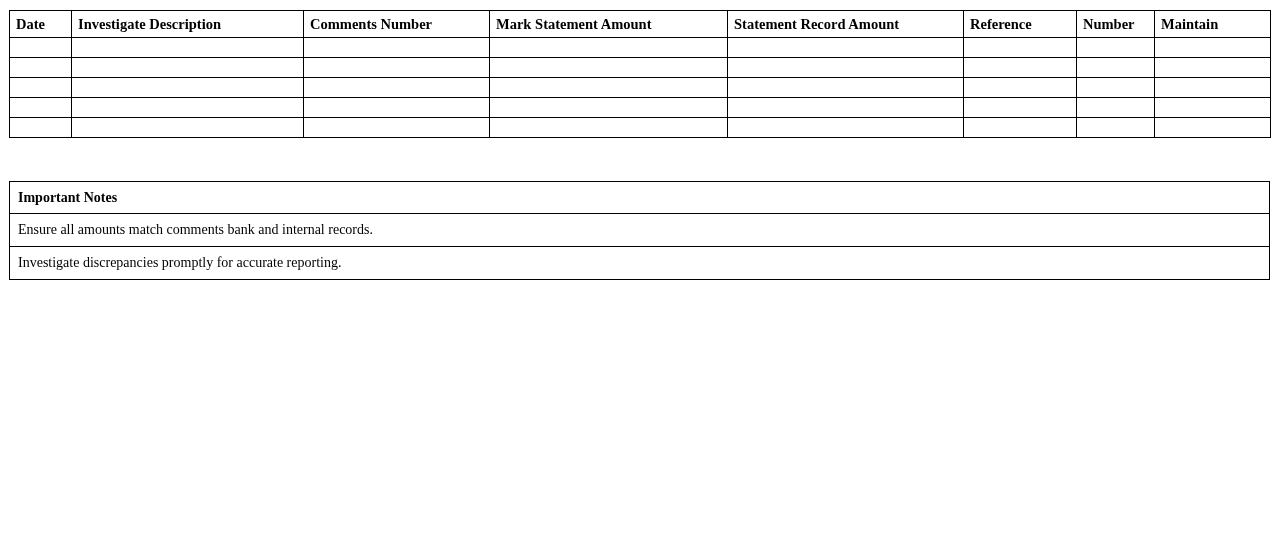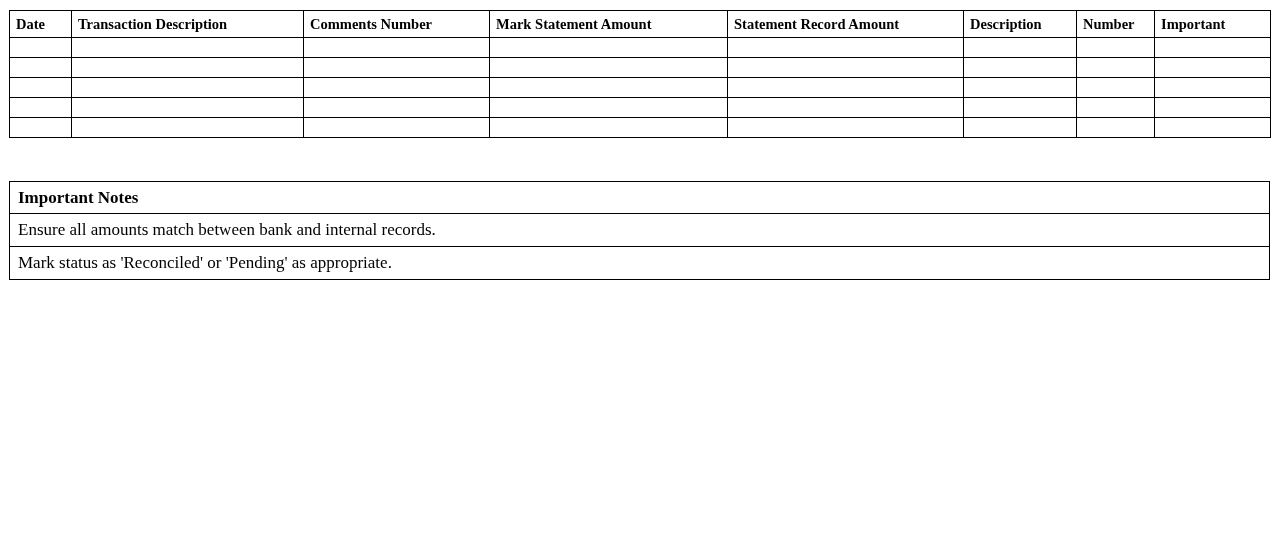--- a/index.html
+++ b/index.html
@@ -62,21 +62,21 @@
   .c-comments    { width: 116px; }
 
   
   table.notes {
     position: absolute;
     left: 9px;
     top: 181px;
     width: 1261px;
     border-collapse: collapse;
     table-layout: fixed;
-    font-size: 17px;
+    font-size: 14px;
   }
   table.notes td,
   table.notes th {
     border: 1px solid #000000;
     padding: 0 8px;
     text-align: left;
     vertical-align: middle;
     height: 32px;
     font-weight: normal;
   }
@@ -97,27 +97,27 @@
       <col class="c-ref">
       <col class="c-bank">
       <col class="c-internal">
       <col class="c-diff">
       <col class="c-status">
       <col class="c-comments">
     </colgroup>
     <thead>
       <tr>
         <th>Date</th>
-        <th>Transaction Description</th>
+        <th>Investigate Description</th>
         <th>Comments Number</th>
         <th>Mark Statement Amount</th>
         <th>Statement Record Amount</th>
-        <th>Description</th>
+        <th>Reference</th>
         <th>Number</th>
-        <th>Important</th>
+        <th>Maintain</th>
       </tr>
     </thead>
     <tbody>
       <tr>
         <td></td>
         <td></td>
         <td></td>
         <td></td>
         <td></td>
         <td></td>
@@ -168,21 +168,21 @@
   </table>
 
   <table class="notes">
     <thead>
       <tr>
         <th>Important Notes</th>
       </tr>
     </thead>
     <tbody>
       <tr>
-        <td>Ensure all amounts match between bank and internal records.</td>
+        <td>Ensure all amounts match comments bank and internal records.</td>
       </tr>
       <tr>
-        <td>Mark status as 'Reconciled' or 'Pending' as appropriate.</td>
+        <td>Investigate discrepancies promptly for accurate reporting.</td>
       </tr>
     </tbody>
   </table>
 
 </div>
 
 </body></html>

